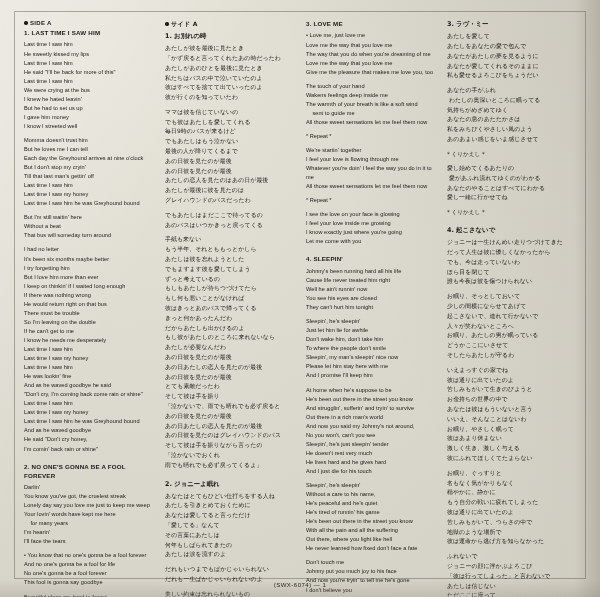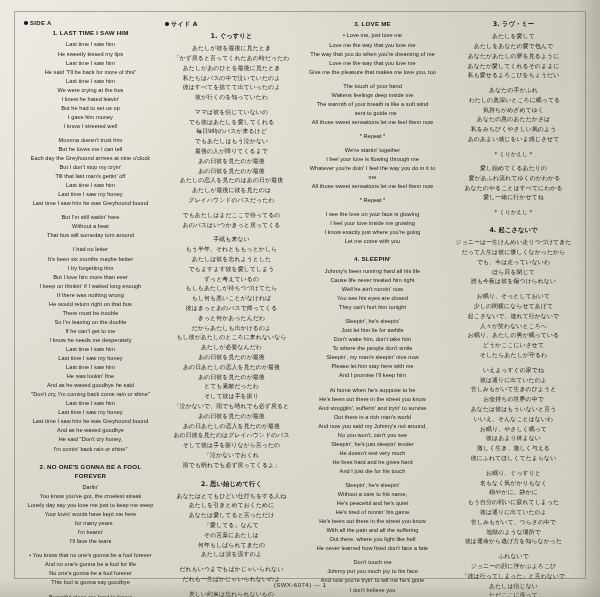--- a/index.html
+++ b/index.html
@@ -48,21 +48,20 @@
   .col {
     width: 133px;
     flex: 0 0 133px;
     color: #1c1a16;
   }
   .col.jp {
     font-family: "DejaVu Sans", sans-serif;
   }
   .blk {
     margin-bottom: 9px;
-    text-align: center;
   }
   .song-title {
     font-size: 6.2px;
     font-weight: bold;
     letter-spacing: 0.2px;
     line-height: 1.45;
     margin-bottom: 2.5px;
     text-transform: uppercase;
   }
   .song-title-jp {
@@ -210,21 +209,21 @@
 
       </div>
     </div>
 
     <div class="col jp">
       <div class="side-label">
         <span class="dot"></span><span>サイド  A</span>
       </div>
 
       <div class="blk">
-        <div class="song-title-jp"><span>1.</span> <span>ぐっすりと</span></div>
+        <div class="song-title-jp"><span>1.</span> <span>お別れの時</span></div>
         <div class="lyr jp">あたしが彼を最後に見たとき
 「かず戻ると言ってくれたあの時だったわ
 あたしがあのひとを最後に見たとき
 私たちはバスの中で泣いていたのよ
 彼はすべてを捨てて出ていったのよ
 彼が行くのを知っていたわ</div>
         <div class="lyr jp">ママは彼を信じていないの
 でも彼はあたしを愛してくれる
 毎日9時のバスが来るけど
 でもあたしはもう泣かない
@@ -256,21 +255,21 @@
 「泣かないで、雨でも晴れでも必ず戻ると
 あの日彼を見たのが最後
 あの日あたしの恋人を見たのが最後
 あの日彼を見たのはグレイハウンドのバス
 そして彼は手を振りながら言ったの
 「泣かないでおくれ
 雨でも晴れでも必ず戻ってくるよ」</div>
       </div>
 
       <div class="blk">
-        <div class="song-title-jp"><span>2.</span> <span>思い始じめて行く</span></div>
+        <div class="song-title-jp"><span>2.</span> <span>ジョニーよ眠れ</span></div>
         <div class="lyr jp">あなたはとてもひどい仕打ちをする人ね
 あたしを引きとめておくために
 あなたは愛してると言っただけ
 「愛してる」なんて
 その言葉にあたしは
 何年もしばられてきたの
 あたしは涙を流すのよ</div>
         <div class="lyr jp">だれもいつまでもばかじゃいられない
 だれも一生ばかじゃいられないのよ</div>
         <div class="lyr jp">美しい約束は忘れられないもの

